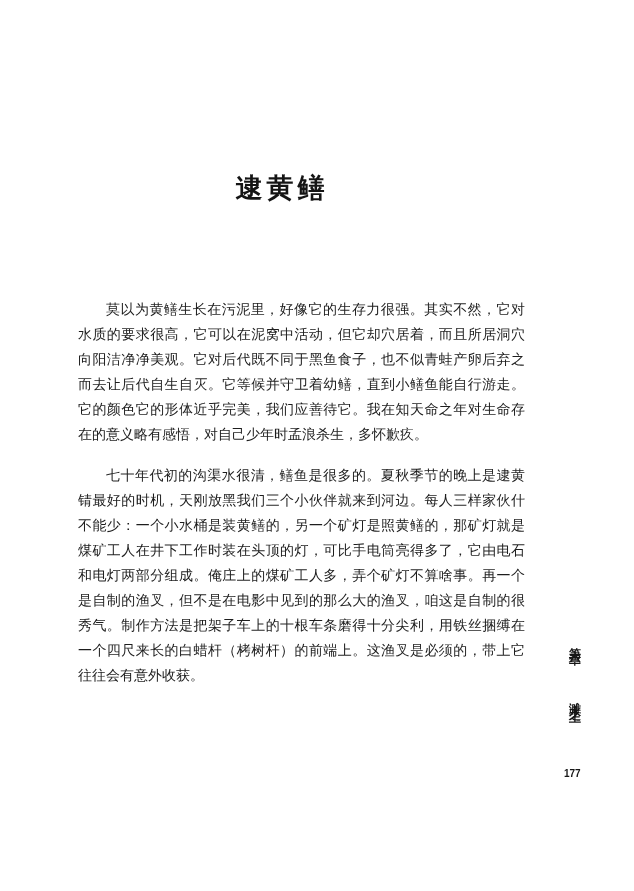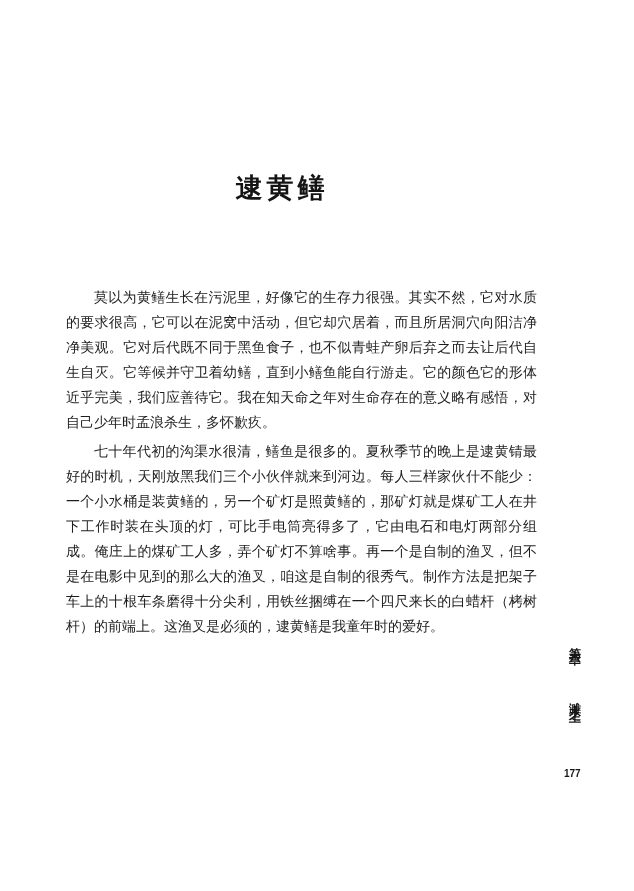--- a/index.html
+++ b/index.html
@@ -33,21 +33,21 @@
     position: absolute;
     left: 62px;
     top: 281px;
     width: 479px;
     font-size: 14px;
     line-height: 25px;
     text-align: justify;
     color: #1d1d1d;
   }
   .body-text p {
-    margin: 4px;
+    margin: 16px;
     padding: 0;
     text-indent: 2em;
   }
   .margin-vertical {
     position: absolute;
     writing-mode: vertical-rl;
     text-orientation: upright;
     font-family: "Liberation Sans", "DejaVu Sans", sans-serif;
     font-weight: bold;
     font-size: 12px;
@@ -68,21 +68,21 @@
 </style>
 </head>
 <body>
 
 <div class="page">
 
   <h1 class="title">逮黄鳝</h1>
 
   <div class="body-text">
     <p>莫以为黄鳝生长在污泥里，好像它的生存力很强。其实不然，它对水质的要求很高，它可以在泥窝中活动，但它却穴居着，而且所居洞穴向阳洁净净美观。它对后代既不同于黑鱼食子，也不似青蛙产卵后弃之而去让后代自生自灭。它等候并守卫着幼鳝，直到小鳝鱼能自行游走。它的颜色它的形体近乎完美，我们应善待它。我在知天命之年对生命存在的意义略有感悟，对自己少年时孟浪杀生，多怀歉疚。</p>
-    <p>七十年代初的沟渠水很清，鳝鱼是很多的。夏秋季节的晚上是逮黄锖最好的时机，天刚放黑我们三个小伙伴就来到河边。每人三样家伙什不能少：一个小水桶是装黄鳝的，另一个矿灯是照黄鳝的，那矿灯就是煤矿工人在井下工作时装在头顶的灯，可比手电筒亮得多了，它由电石和电灯两部分组成。俺庄上的煤矿工人多，弄个矿灯不算啥事。再一个是自制的渔叉，但不是在电影中见到的那么大的渔叉，咱这是自制的很秀气。制作方法是把架子车上的十根车条磨得十分尖利，用铁丝捆缚在一个四尺来长的白蜡杆（栲树杆）的前端上。这渔叉是必须的，逮黄鳝是我童年时的爱好。</p>
+    <p>七十年代初的沟渠水很清，鳝鱼是很多的。夏秋季节的晚上是逮黄锖最好的时机，天刚放黑我们三个小伙伴就来到河边。每人三样家伙什不能少：一个小水桶是装黄鳝的，另一个矿灯是照黄鳝的，那矿灯就是煤矿工人在井下工作时装在头顶的灯，可比手电筒亮得多了，它由电石和电灯两部分组成。俺庄上的煤矿工人多，弄个矿灯不算啥事。再一个是自制的渔叉，但不是在电影中见到的那么大的渔叉，咱这是自制的很秀气。制作方法是把架子车上的十根车条磨得十分尖利，用铁丝捆缚在一个四尺来长的白蜡杆（栲树杆）的前端上。这渔叉是必须的，带上它往往会有意外收获。</p>
   </div>
 
   <div class="margin-vertical chapter-label">第六章</div>
 
   <div class="margin-vertical chapter-title">濉水之上</div>
 
   <div class="page-number">177</div>
 
 </div>
 

